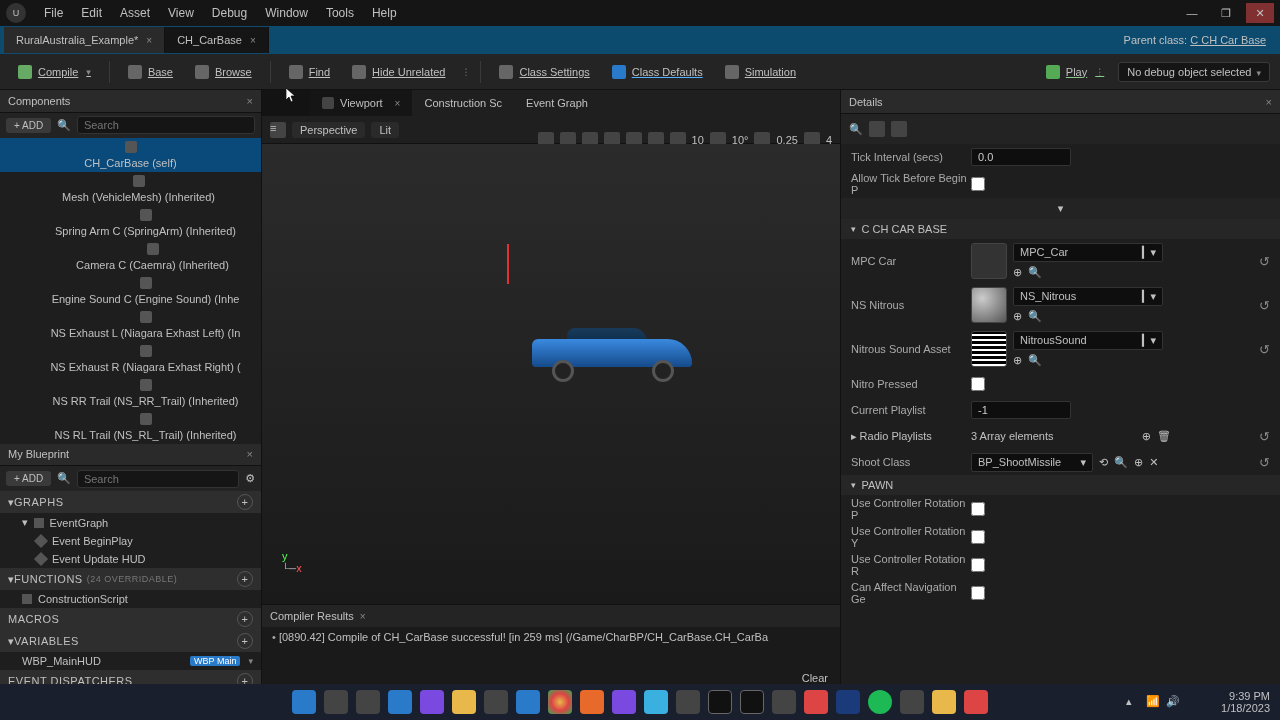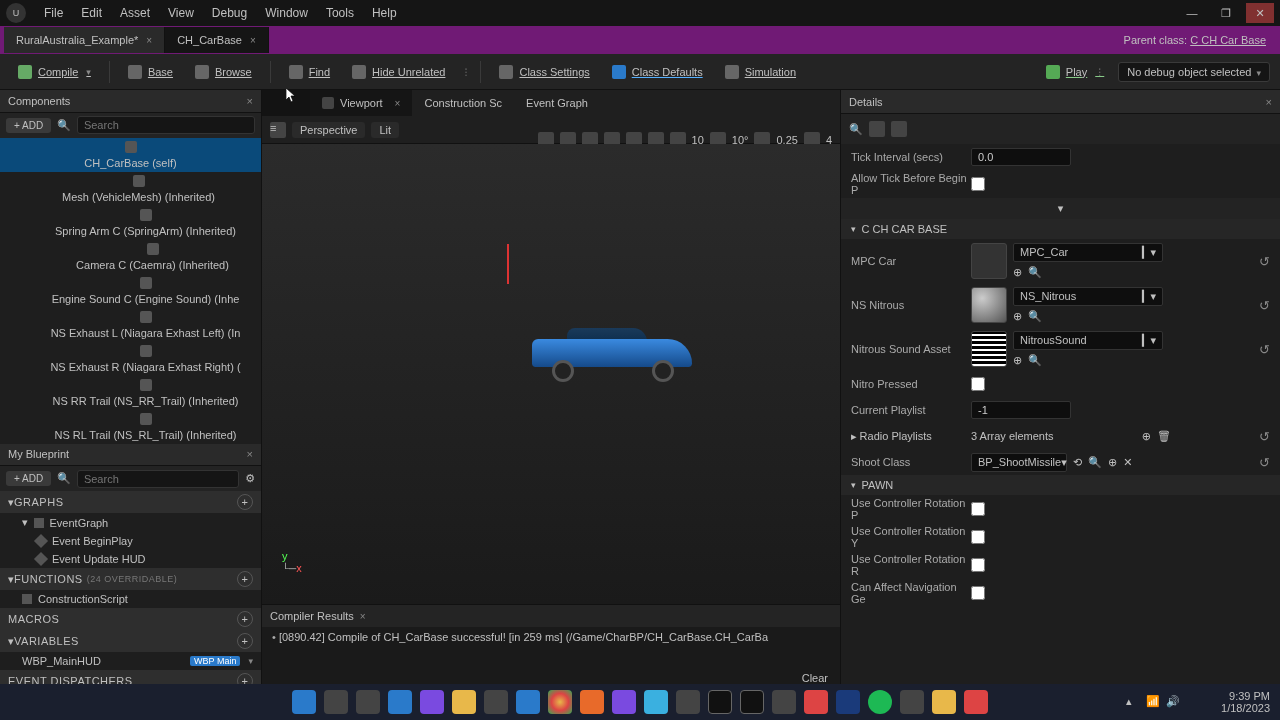--- a/index.html
+++ b/index.html
@@ -9,21 +9,21 @@
 
   
   .menubar{height:26px;background:#151515;display:flex;align-items:center;padding:0 6px;gap:18px;}
   .menubar .logo{width:20px;height:20px;border-radius:50%;background:#333;display:flex;align-items:center;justify-content:center;font-size:9px;}
   .menubar span{font-size:12px;}
   .winctrl{margin-left:auto;display:flex;gap:6px;}
   .winctrl div{width:28px;height:20px;display:flex;align-items:center;justify-content:center;font-size:11px;background:transparent;}
   .winctrl .close{background:#803030;}
 
   
-  .tabsbar{height:28px;background:#701a75;display:flex;align-items:center;padding:0 4px;}
+  .tabsbar{height:28px;background:#0c4a6e;display:flex;align-items:center;padding:0 4px;}
   .doc-tab{height:26px;padding:0 12px;display:flex;align-items:center;gap:8px;background:#2a2a2a;border-right:1px solid #111;}
   .doc-tab.active{background:#151515;}
   .doc-tab .x{color:#888;font-size:10px;}
   .parent{margin-left:auto;padding-right:10px;color:#888;font-size:11px;}
   .parent b{color:#bfbfbf;font-weight:normal;text-decoration:underline;}
 
   
   .toolbar{height:36px;background:#242424;display:flex;align-items:center;gap:6px;padding:0 10px;border-bottom:1px solid #111;}
   .tbtn{display:flex;align-items:center;gap:6px;padding:4px 8px;border-radius:4px;text-decoration:underline;}
   .tbtn .ic{width:14px;height:14px;background:#666;border-radius:2px;}
@@ -471,21 +471,21 @@
           <div class="val">
             <span>3 Array elements</span>
             <span style="margin-left:auto">⊕</span> 
             <span>🗑</span>
             <span class="reset">↺</span>
           </div>
         </div>
       <div class="det-row">
           <div class="lbl">Shoot Class</div>
           <div class="val">
-            <div class="det-sel" style="width:96px">
+            <div class="det-sel" style="width:122px">
               <span>BP_ShootMissile</span>
               <span>▾</span>
             </div>
             <span>⟲</span>
             <span>🔍</span>
             <span>⊕</span>
             <span>✕</span>
             <span class="reset">↺</span>
           </div>
         </div>

